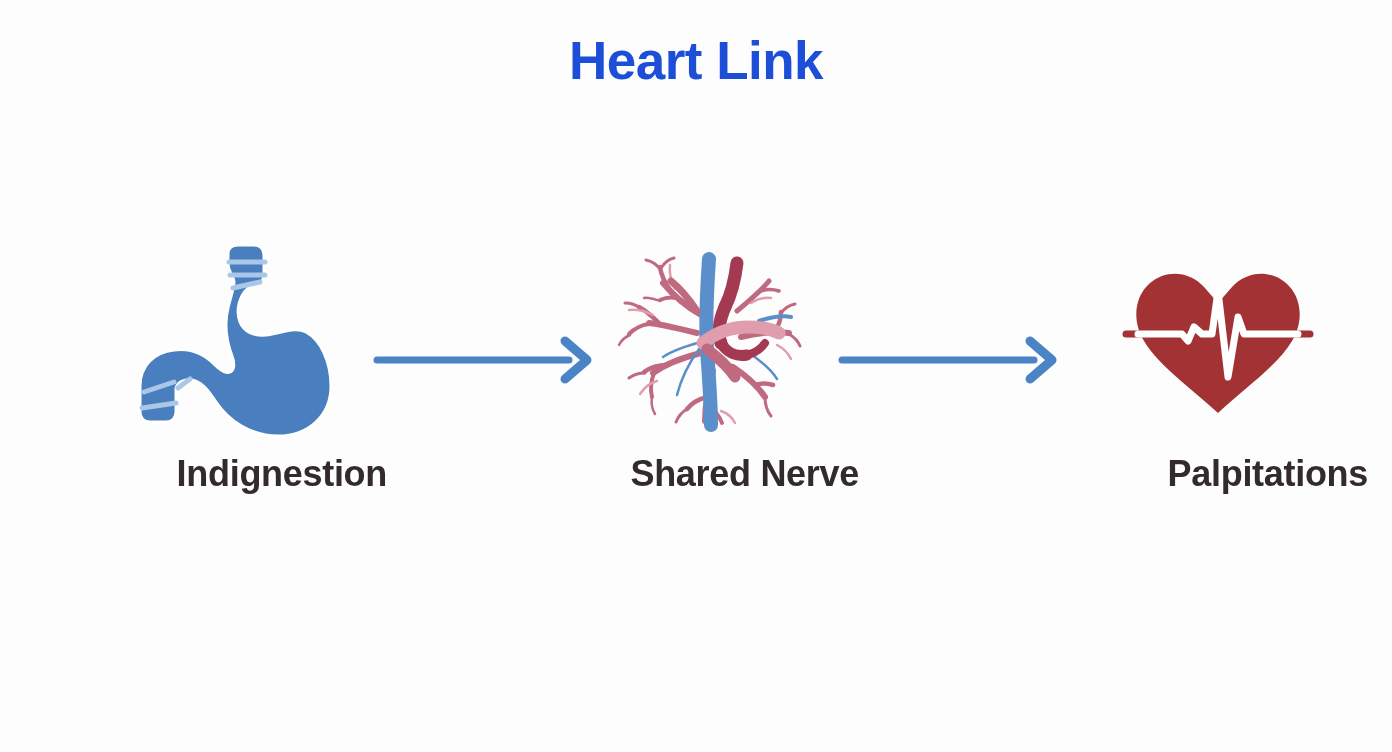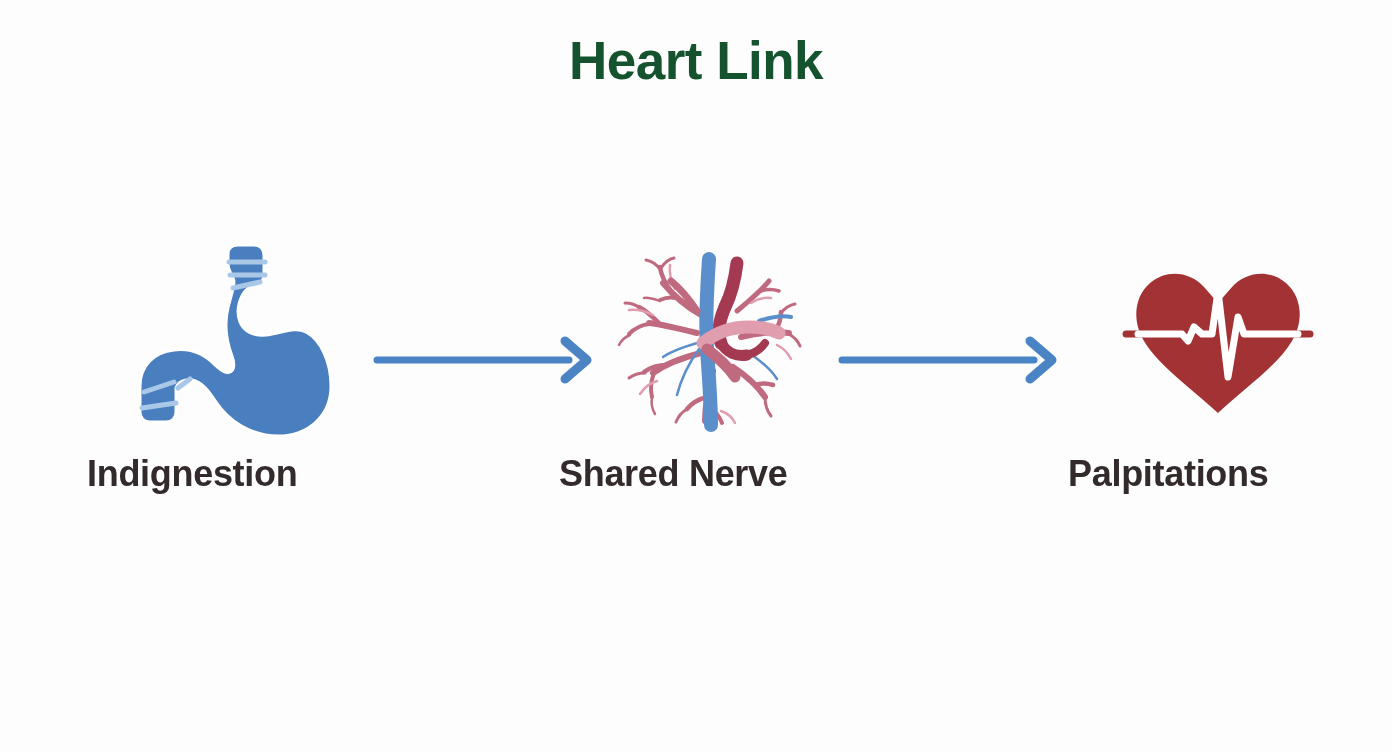--- a/index.html
+++ b/index.html
@@ -25,21 +25,21 @@
   
   .page-title {
     position: absolute;
     top: 32px;
     left: 0;
     width: 1392px;
     text-align: center;
     font-size: 53px;
     font-weight: bold;
     letter-spacing: -0.5px;
-    color: #14532d;
+    color: #1d4ed8;
     line-height: 1.1;
     user-select: none;
   }
 
   
   .flow-row {
     position: absolute;
     top: 240px;
     left: 0;
     width: 1392px;
@@ -66,21 +66,21 @@
     align-items: center;
     justify-content: center;
   }
   .node-icon svg { display: block; }
 
   .node-label {
     position: absolute;
     top: 212px;
     left: 0;
     width: 300px;
-    text-align: left;
+    text-align: right;
     font-size: 36px;
     font-weight: bold;
     letter-spacing: -0.3px;
     color: #332b2b;
     line-height: 1.2;
     user-select: none;
   }
 
   
   .arrow {

